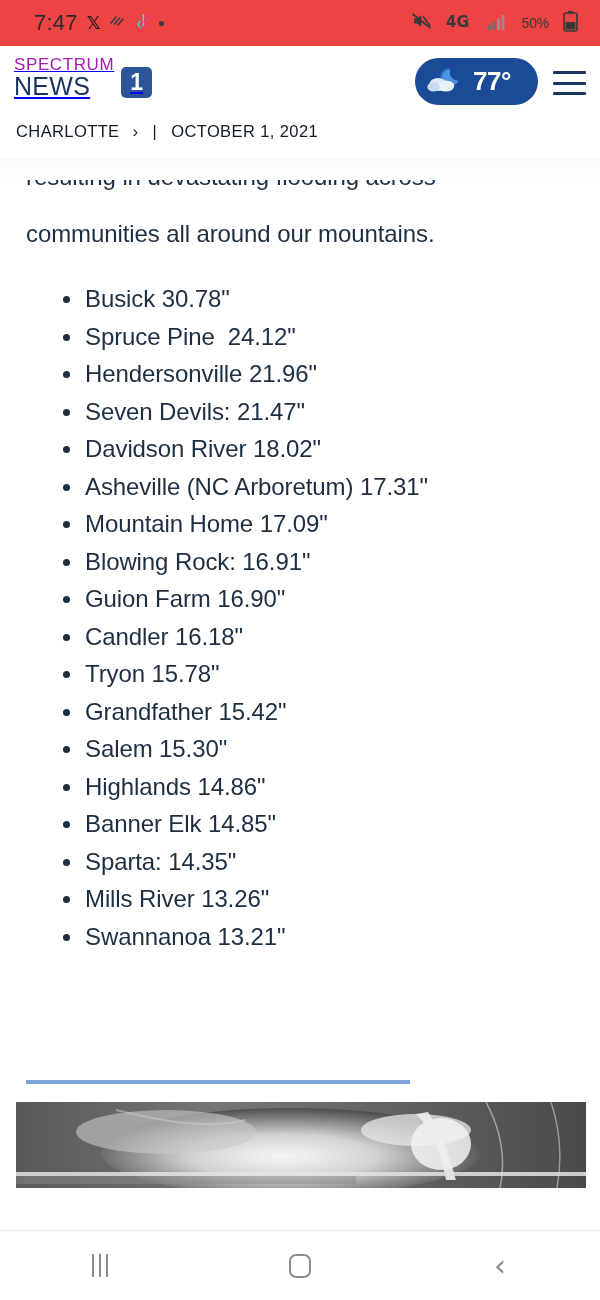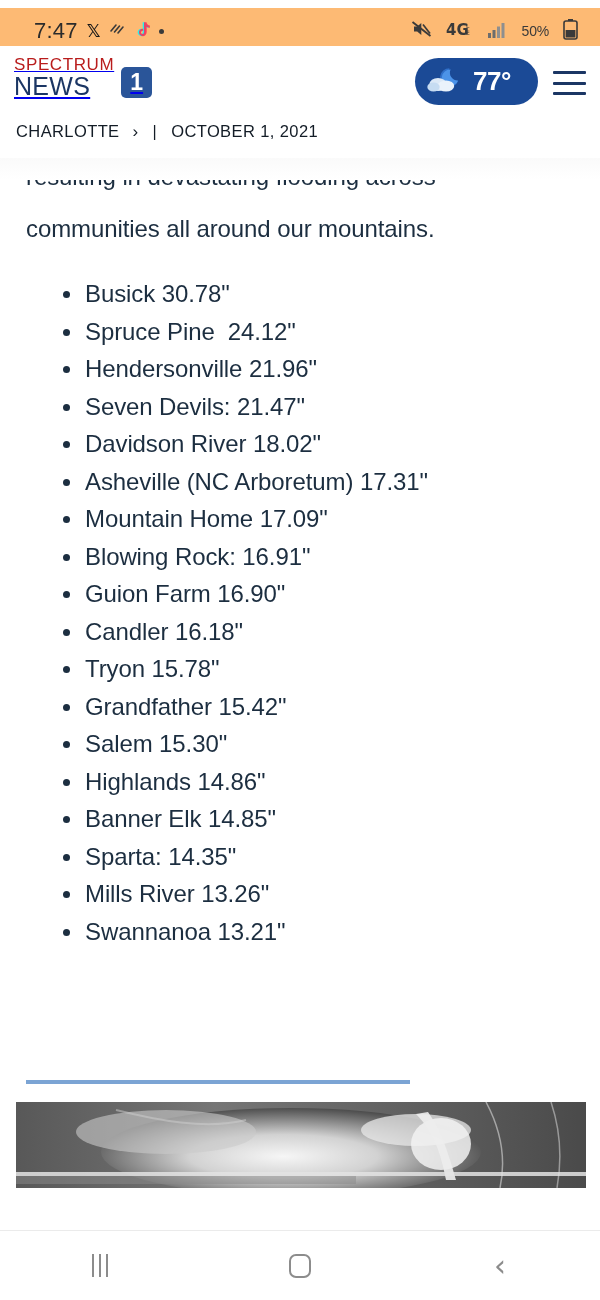--- a/index.html
+++ b/index.html
@@ -16,24 +16,24 @@
     position: relative;
     width: 600px;
     height: 1300px;
     background: #ffffff;
     overflow: hidden;
   }
 
   
   .status-bar {
     position: absolute;
-    top: 8px; left: 0;
+    top: 0; left: 0;
     width: 600px;
     height: 46px;
-    background: #fdba74;
+    background: #ef4444;
     display: flex;
     align-items: center;
     justify-content: space-between;
     padding: 0 22px 0 34px;
   }
   .status-left {
     display: flex;
     align-items: center;
     gap: 9px;
   }
@@ -85,21 +85,21 @@
     gap: 7px;
   }
   .brand-words {
     display: flex;
     flex-direction: column;
     align-items: flex-start;
     line-height: 1;
   }
   .brand-spectrum {
     font-size: 17px;
-    color: #b91c1c;
+    color: #a21caf;
     letter-spacing: 0.6px;
     font-weight: 400;
     font-family: "Liberation Sans", sans-serif;
   }
   .brand-news {
     font-size: 25px;
     color: #1b3664;
     font-weight: normal;
     letter-spacing: 0.3px;
     margin-top: 1px;
@@ -201,21 +201,21 @@
     font-size: 24px;
     line-height: 37px;
     color: #1c2e40;
     padding: 0 26px;
     font-family: "Liberation Sans", sans-serif;
     letter-spacing: -0.1px;
   }
   .para.clipped {
     margin-top: -2px;
   }
-  .para + .para { margin-top: 15px; }
+  .para + .para { margin-top: 20px; }
 
   .rain-list {
     list-style: none;
     margin-top: 28px;
     padding: 0 26px;
   }
   .rain-list li {
     position: relative;
     font-size: 24px;
     line-height: 37.5px;

